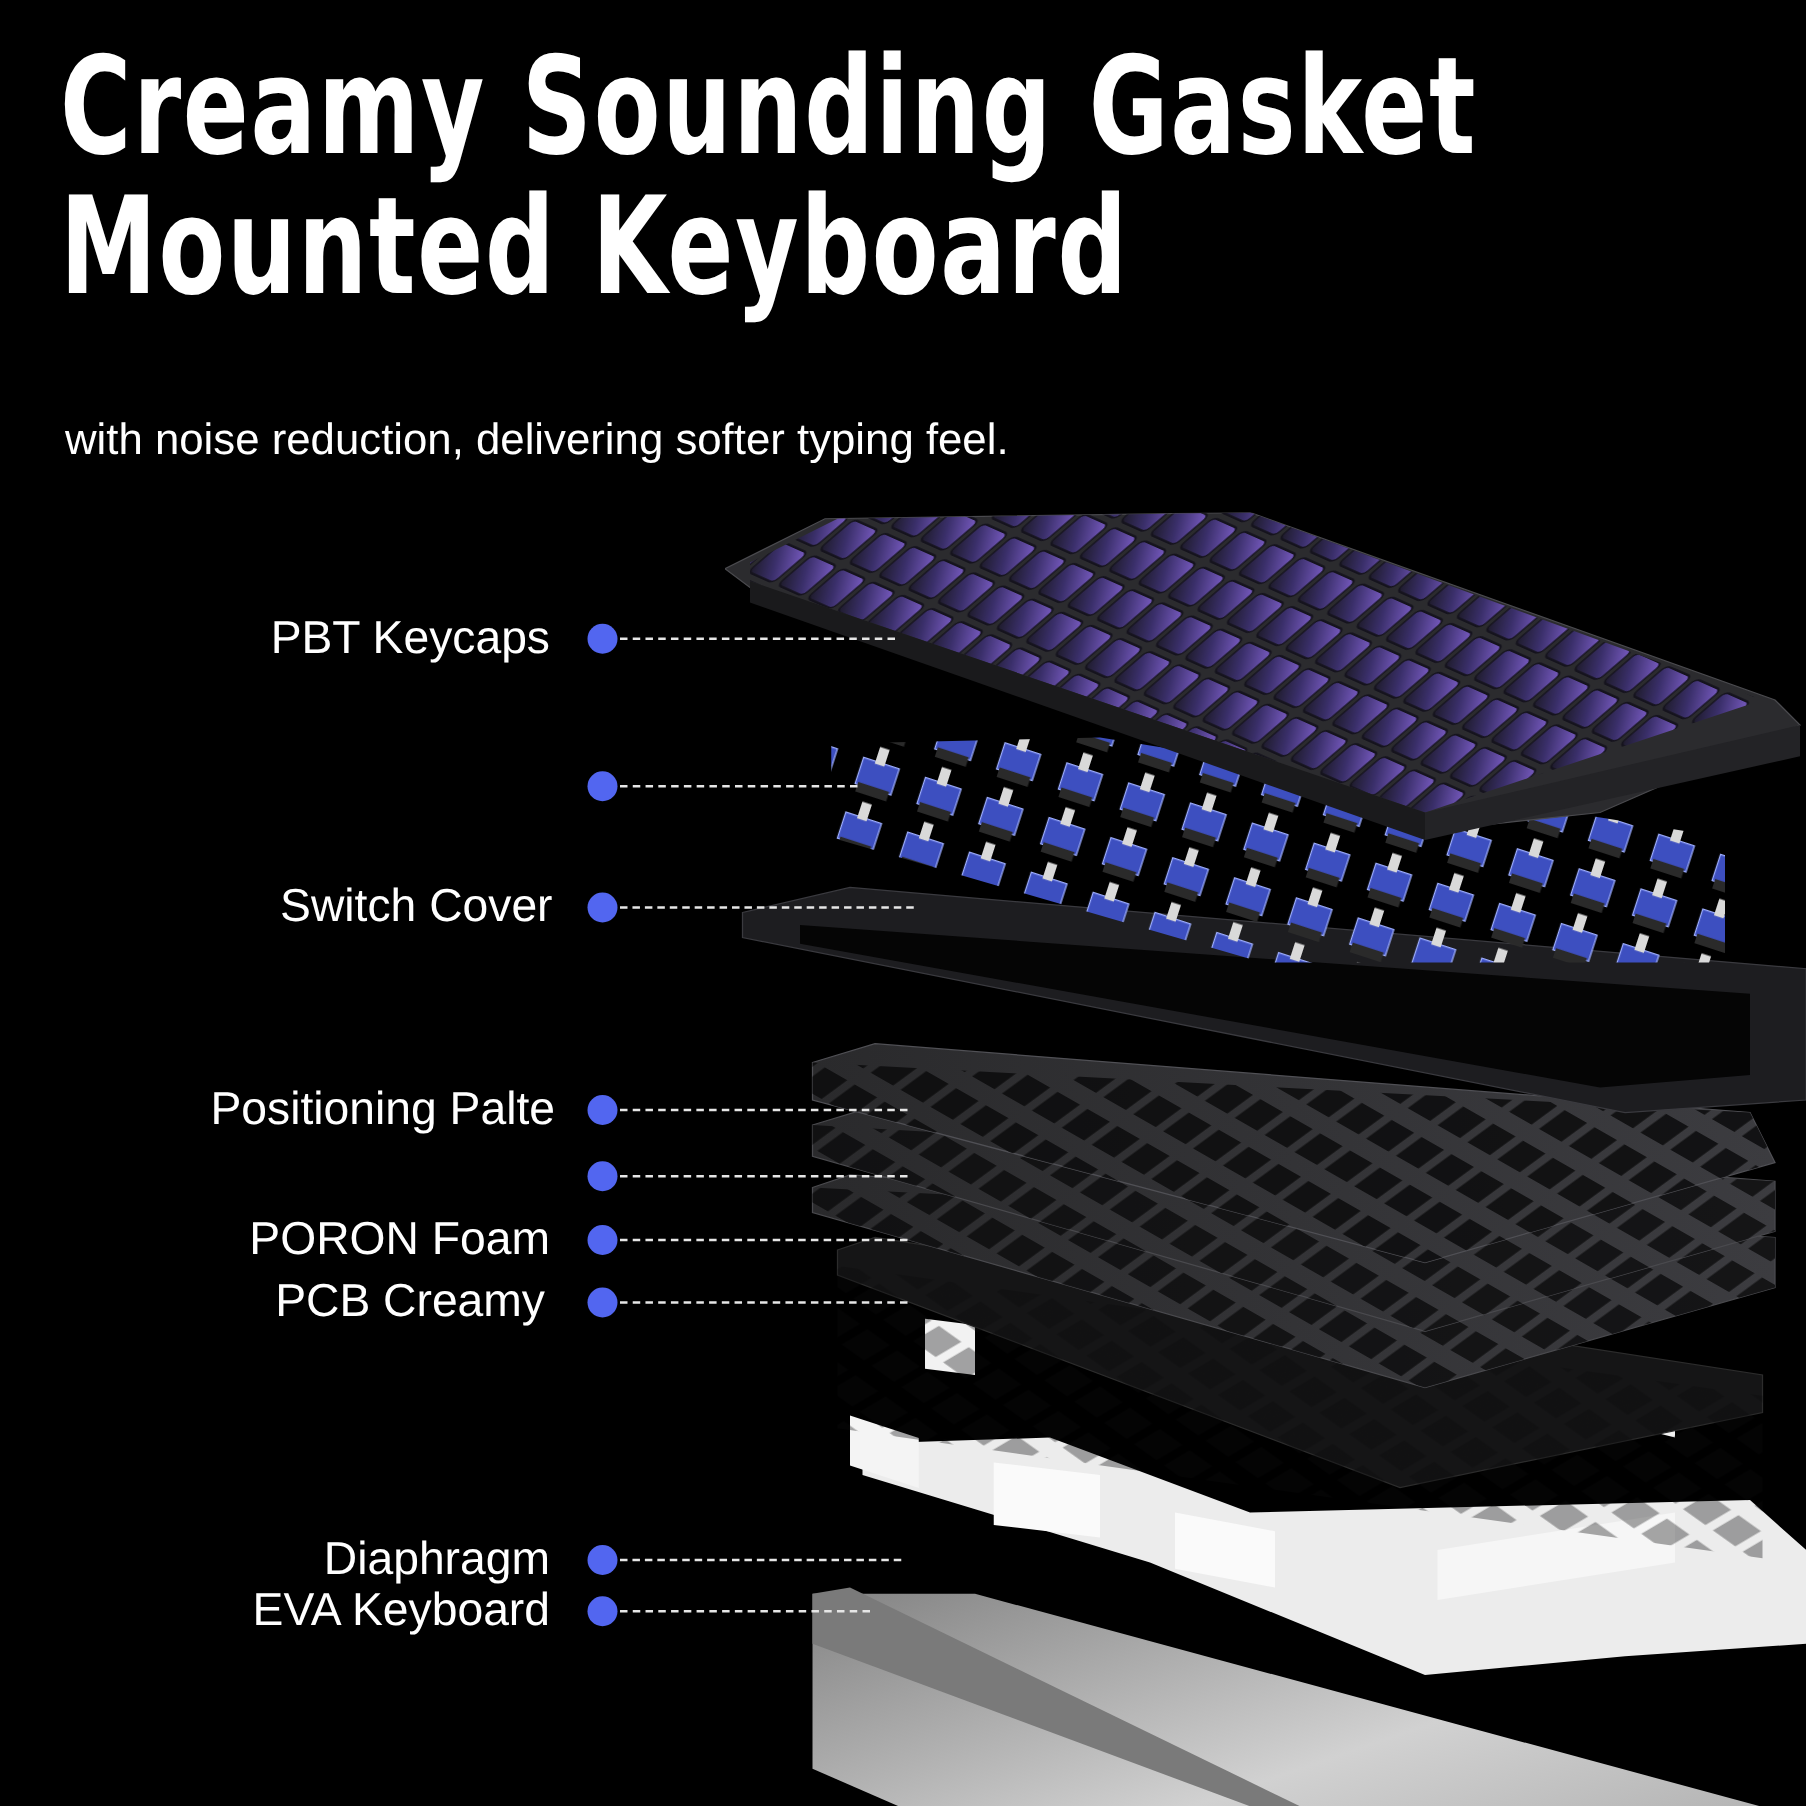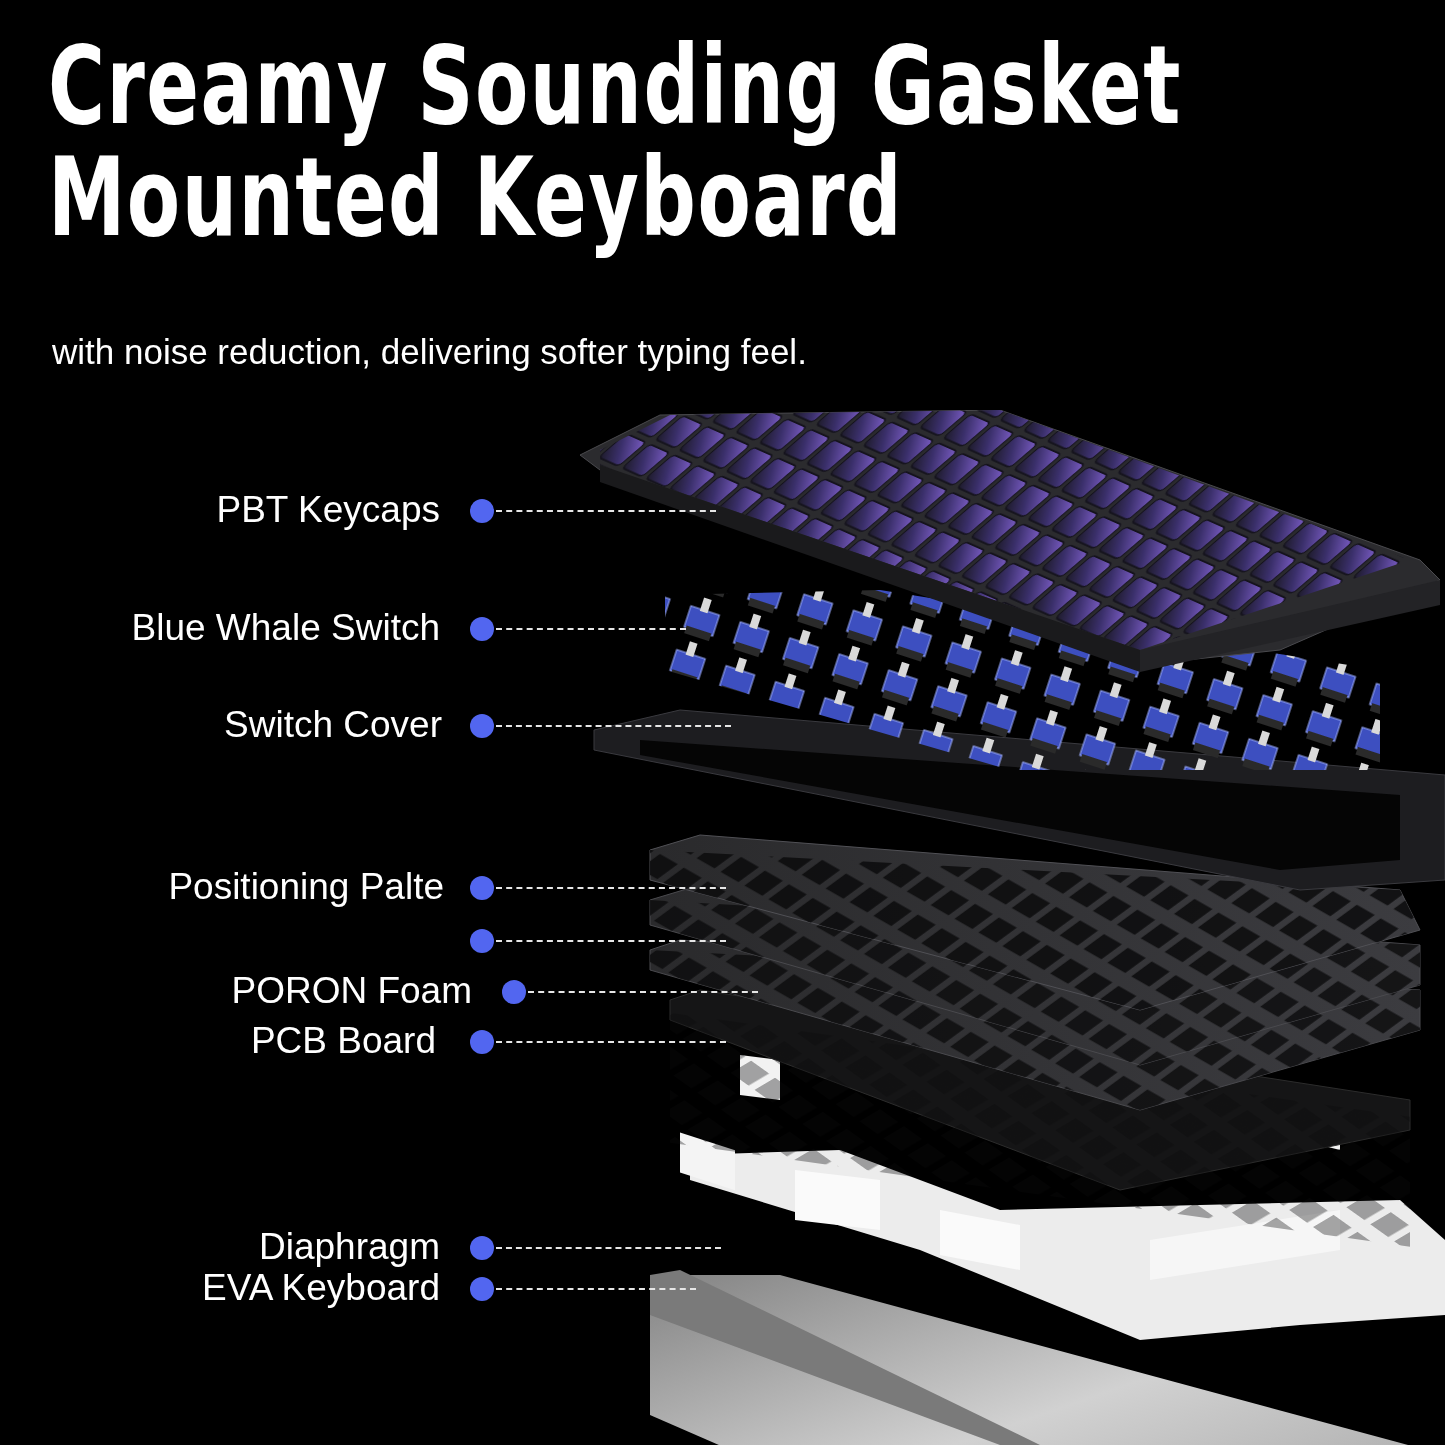--- a/index.html
+++ b/index.html
@@ -99,21 +99,20 @@
   </svg>
 </div>
 
 <div class="callout" style="left:0; top:490px; width:720px;">
   <span class="label">PBT Keycaps</span>
   <span class="dot" style="background:#5266f0;"></span>
   <span class="line" style="width:220px;"></span>
 </div>
 
 <div class="callout" style="left:0; top:608px; width:720px;">
-  <span class="label">Blue Whale Switch</span>
   <span class="dot" style="background:#5266f0;"></span>
   <span class="line" style="width:190px;"></span>
 </div>
 
 <div class="callout" style="left:0; top:705px; width:740px;">
   <span class="label" style="right:calc(100% - 442px);">Switch Cover</span>
   <span class="dot" style="background:#5266f0;"></span>
   <span class="line" style="width:235px;"></span>
 </div>
 
@@ -121,28 +120,28 @@
   <span class="label" style="right:calc(100% - 444px);">Positioning Palte</span>
   <span class="dot" style="background:#5266f0; left:470px;"></span>
   <span class="line" style="width:230px;"></span>
 </div>
 
 <div class="callout" style="left:0; top:920px; width:740px;">
   <span class="dot" style="background:#5266f0;"></span>
   <span class="line" style="width:230px;"></span>
 </div>
 
-<div class="callout" style="left:0; top:971px; width:740px;margin-left:32px;">
+<div class="callout" style="left:0; top:971px; width:740px;">
   <span class="label">PORON Foam</span>
   <span class="dot" style="background:#5266f0;"></span>
   <span class="line" style="width:230px;"></span>
 </div>
 
 <div class="callout" style="left:0; top:1021px; width:740px;">
-  <span class="label" style="right:calc(100% - 436px);">PCB Board</span>
+  <span class="label" style="right:calc(100% - 436px);">PCB Creamy</span>
   <span class="dot" style="background:#5266f0;"></span>
   <span class="line" style="width:230px;"></span>
 </div>
 
 <div class="callout" style="left:0; top:1204px; width:740px;margin-top:23px;">
   <span class="label">Diaphragm</span>
   <span class="dot" style="background:#5266f0;"></span>
   <span class="line" style="width:225px;"></span>
 </div>
 

